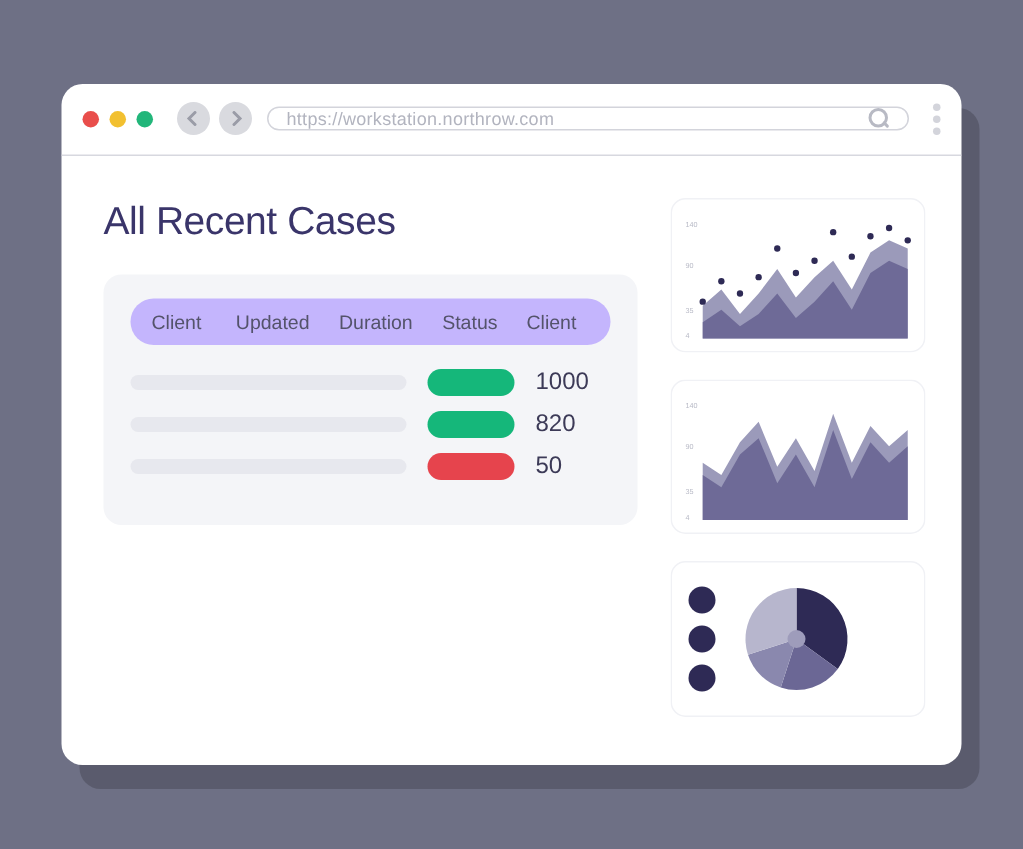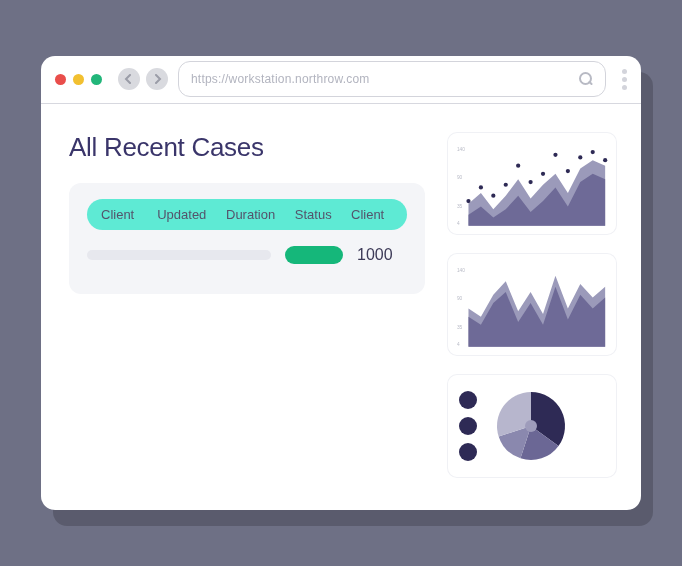--- a/index.html
+++ b/index.html
@@ -33,37 +33,37 @@
   .dot.red { background: #e94e4b; }
   .dot.yellow { background: #f2c030; }
   .dot.green { background: #22b67a; }
   .nav-arrows { display:flex; gap:6px; margin-left:6px;}
   .nav-circle {
     width: 22px; height:22px; border-radius:50%;
     background:#d9dadf; display:flex; align-items:center; justify-content:center;
     color:#9a9ca7; font-size:14px;
   }
   .addr {
-    flex:1; height:36px; border:1px solid #d3d4db; border-radius:12px;
+    flex:1; height:16px; border:1px solid #d3d4db; border-radius:12px;
     display:flex; align-items:center; padding:0 12px;
     color:#b2b4bf; font-size:12px; letter-spacing:.2px;
     justify-content:space-between;
   }
   .kebab { display:flex; flex-direction:column; gap:3px; margin-left:6px;}
   .kebab span{ width:5px;height:5px;border-radius:50%;background:#d3d4db;}
   
   .page { padding: 28px 24px 32px 28px; display:flex; gap:22px; }
   .left { flex:1; }
   .right { width:170px; display:flex; flex-direction:column; gap:18px; }
   h1.title { color:#3a356a; font-size:26px; font-weight:500; margin-bottom:20px; letter-spacing:-0.3px;}
   .card {
     background:#f4f5f8; border-radius:12px; padding:16px 18px 20px 18px;
   }
   .thead {
-    background:#5eead4; border-radius:20px; padding:8px 14px;
+    background:#c4b5fd; border-radius:20px; padding:8px 14px;
     display:flex; gap:10px; color:#54536b; font-size:13px;
     margin-bottom:16px;
   }
   .thead span:nth-child(1){flex:1.1}
   .thead span:nth-child(2){flex:1.4}
   .thead span:nth-child(3){flex:1.4}
   .thead span:nth-child(4){flex:1.1}
   .thead span:nth-child(5){flex:1}
   .row { display:flex; align-items:center; gap:14px; margin-bottom:10px;}
   .bar {
@@ -148,20 +148,30 @@
           <span>Duration</span>
           <span>Status</span>
           <span>Client</span>
         </div>
 
         <div id="rows">
             <div class="row">
               <div class="bar"></div>
               <div class="pill green"></div>
               <div class="score">1000</div>
+            </div>
+            <div class="row">
+              <div class="bar"></div>
+              <div class="pill green"></div>
+              <div class="score">820</div>
+            </div>
+            <div class="row">
+              <div class="bar"></div>
+              <div class="pill red"></div>
+              <div class="score">50</div>
             </div>
           </div>
       </div>
     </div>
 
     <div class="right">
       <div class="mini">
         <svg viewBox="0 0 160 95" id="chart1">
             <text x="2" y="88.73333333333333" class="axis-tick">4</text>
             <text x="2" y="71.16666666666667" class="axis-tick">35</text>

